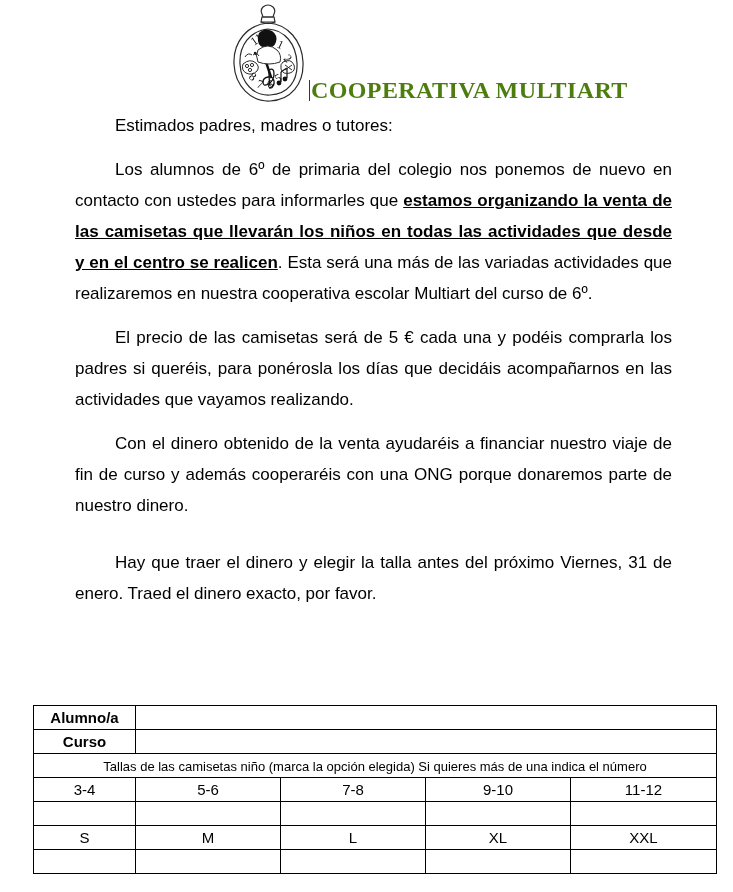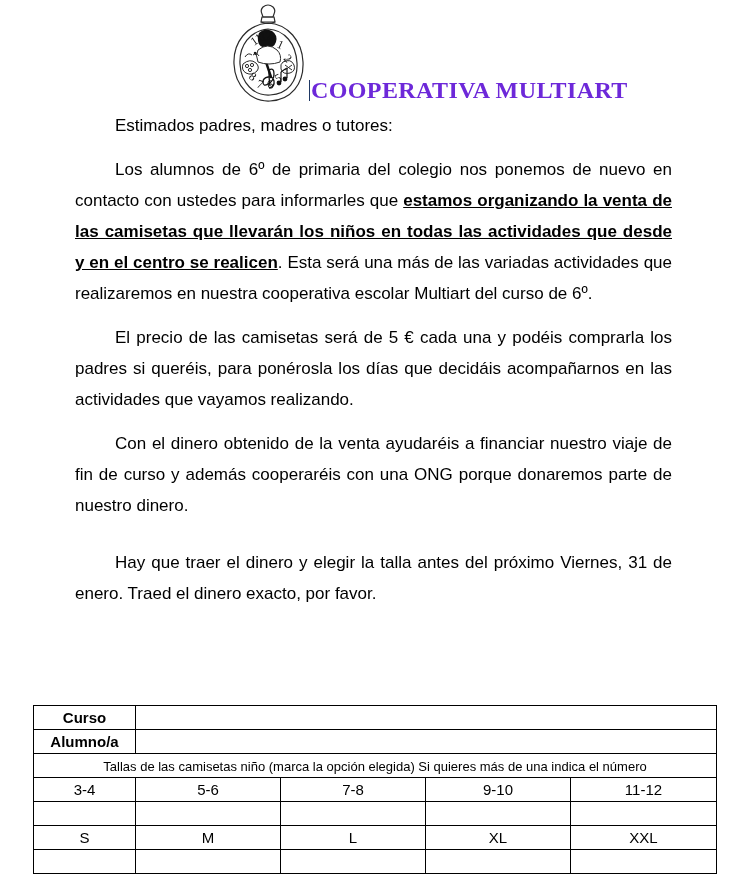--- a/index.html
+++ b/index.html
@@ -53,21 +53,21 @@
     background: #1f3864;
     margin-right: 1px;
     position: relative;
     top: 3px;
   }
   .brand-title {
     font-family: "Liberation Serif", serif;
     font-weight: bold;
     font-size: 24px;
     letter-spacing: 0.4px;
-    color: #6d28d9;
+    color: #4d7c0f;
     white-space: nowrap;
   }
 
   
   .body-copy {
     padding: 0 61px 0 75px;
   }
   p.para {
     margin: 0 0 0 0;
     text-align: justify;
@@ -232,25 +232,25 @@
     <table class="form-table">
       <colgroup>
         <col style="width:102px">
         <col style="width:145px">
         <col style="width:145px">
         <col style="width:145px">
         <col style="width:146px">
       </colgroup>
       <tbody>
         <tr>
+          <td class="label-cell">Alumno/a</td>
+          <td class="fill-cell" colspan="4"></td>
+        </tr>
+        <tr>
           <td class="label-cell">Curso</td>
-          <td class="fill-cell" colspan="4"></td>
-        </tr>
-        <tr>
-          <td class="label-cell">Alumno/a</td>
           <td class="fill-cell" colspan="4"></td>
         </tr>
 
         <tr>
           <td class="section-head" colspan="5"><span class="sec-strong">Tallas de las camisetas niño (marca la opción elegida)</span><span class="sec-note"> Si quieres más de una indica el número</span></td>
         </tr>
         <tr>
           <td class="size-cell">3-4</td>
           <td class="size-cell">5-6</td>
           <td class="size-cell">7-8</td>

